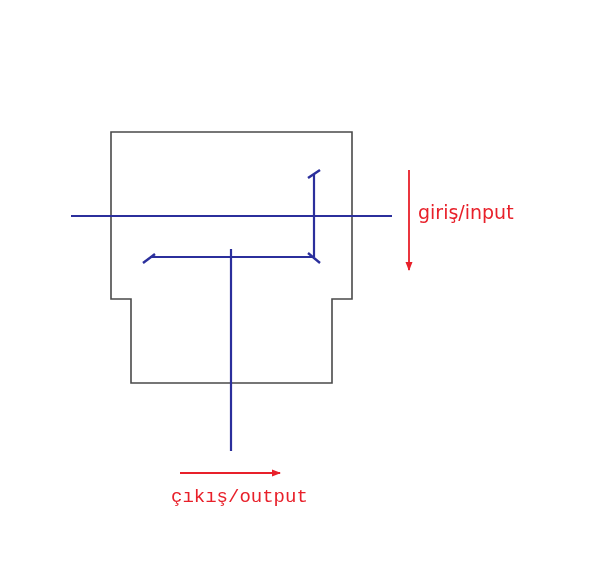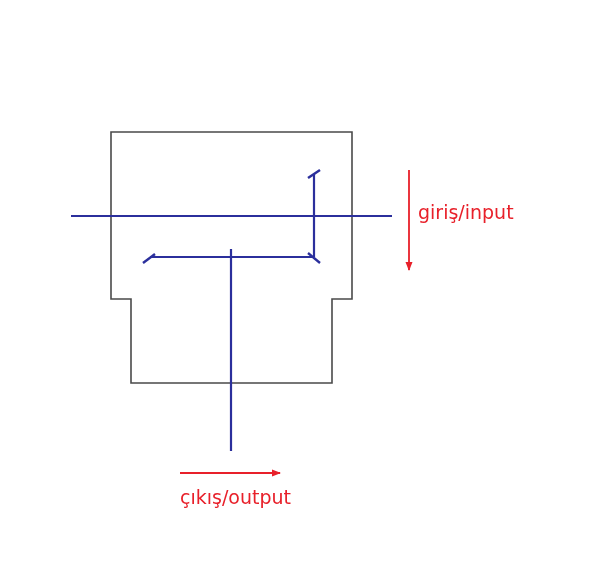--- a/index.html
+++ b/index.html
@@ -22,21 +22,21 @@
     }
     .label {
       position: absolute;
       font-family: "DejaVu Sans", "Liberation Sans", sans-serif;
       font-size: 19px;
       color: #e8202a;
       white-space: nowrap;
       line-height: 1;
     }
     #label-input { left: 418px; top: 203px; }
-    #label-output { left: 180px; top: 488px; }
+    #label-output { left: 171px; top: 488px; font-family: Liberation Mono, monospace; }
   </style>
 </head>
 <body>
 
 <svg id="diagram" width="600" height="577" viewBox="0 0 600 577" xmlns="http://www.w3.org/2000/svg">
   <defs>
     <marker id="arrowhead-red" markerWidth="10" markerHeight="10" refX="8" refY="5" orient="auto" markerUnits="userSpaceOnUse">
       <path d="M0,1.5 L9,5 L0,8.5 Z" fill="#e8202a"></path>
     </marker>
   </defs>

